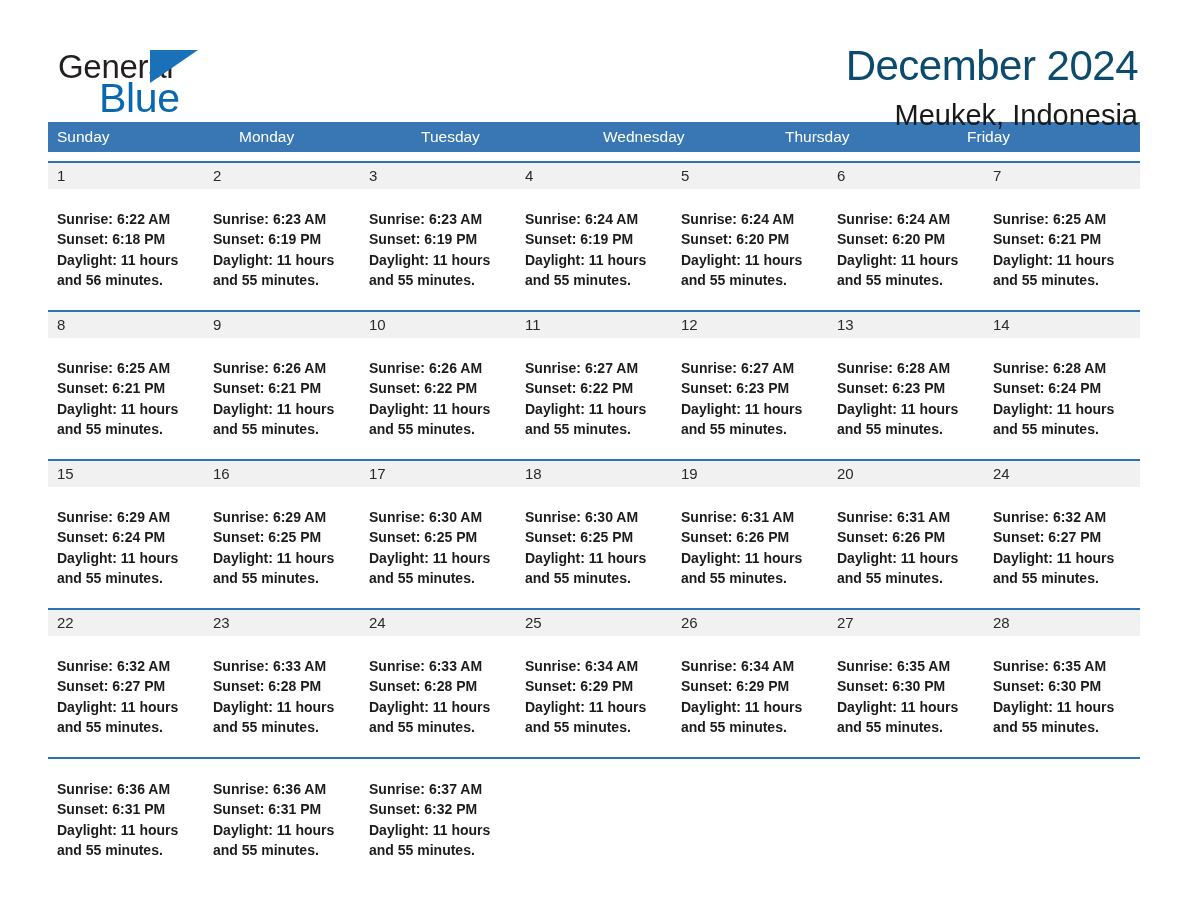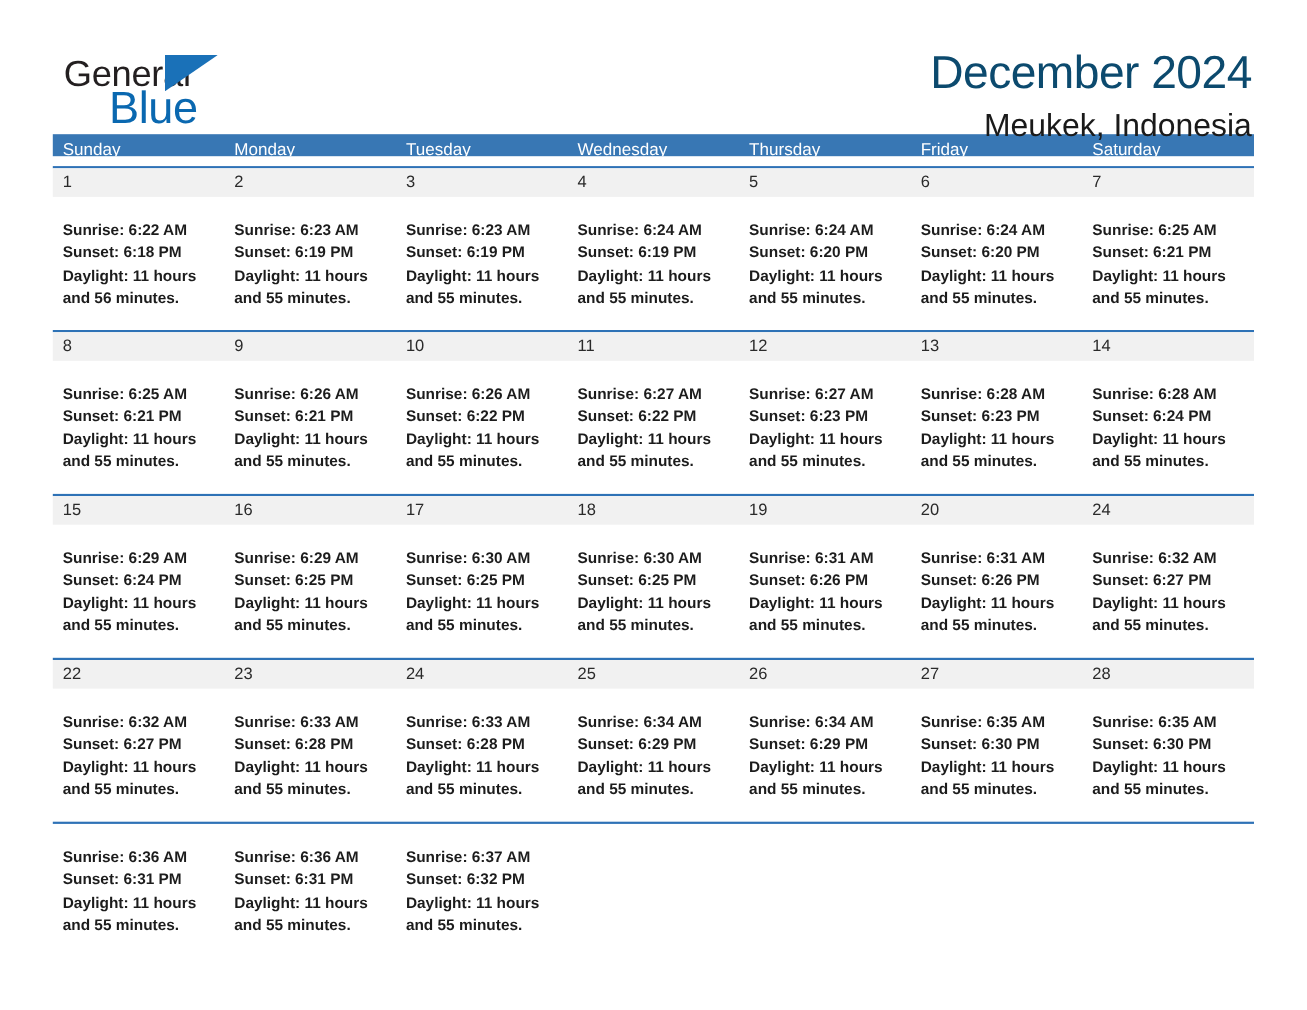--- a/index.html
+++ b/index.html
@@ -84,23 +84,23 @@
     white-space: nowrap;
   }
 
   
   .calendar {
     margin-top: 14px;
     width: 1092px;
   }
   .weekdays {
     display: grid;
-    grid-template-columns: repeat(7, 1fr);
+    grid-template-columns: repeat(6, 1fr);
     background: #3877b4;
-    height: 20px;
+    height: 30px;
   }
   .weekday {
     color: #ffffff;
     font-size: 15.5px;
     line-height: 30px;
     padding-left: 9px;
     box-sizing: border-box;
     overflow: hidden;
     white-space: nowrap;
   }
@@ -167,21 +167,20 @@
 
   <div class="calendar">
 
     <div class="weekdays">
       <div class="weekday">Sunday</div>
       <div class="weekday">Monday</div>
       <div class="weekday">Tuesday</div>
       <div class="weekday">Wednesday</div>
       <div class="weekday">Thursday</div>
       <div class="weekday">Friday</div>
-      <div class="weekday">Saturday</div>
     </div>
 
     <div class="week">
       <div class="week-numbers">
         <div class="daynum">1</div>
         <div class="daynum">2</div>
         <div class="daynum">3</div>
         <div class="daynum">4</div>
         <div class="daynum">5</div>
         <div class="daynum">6</div>

